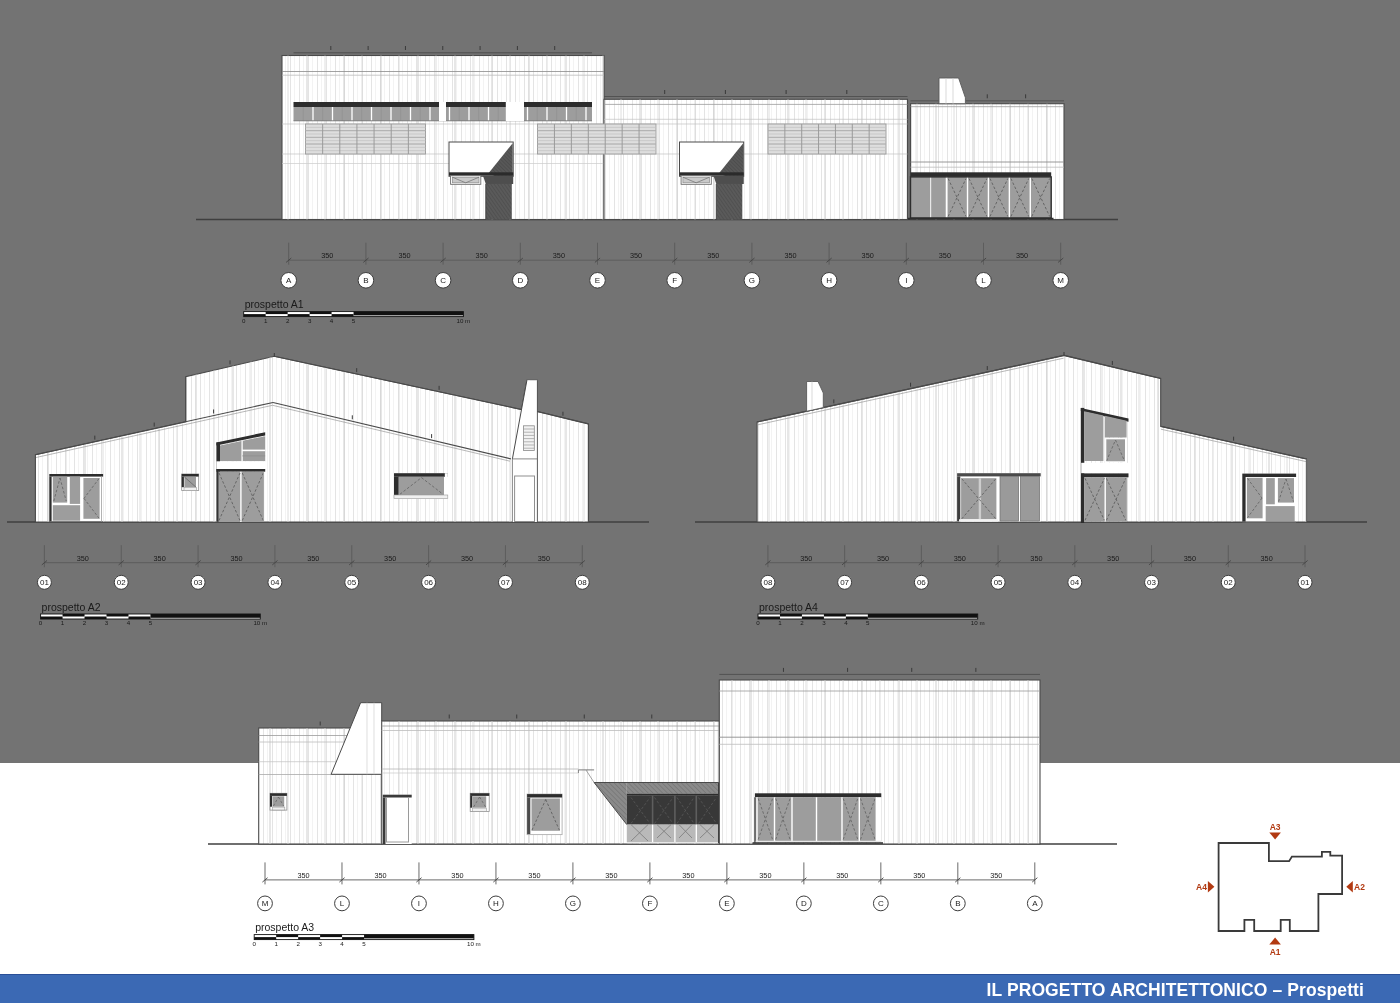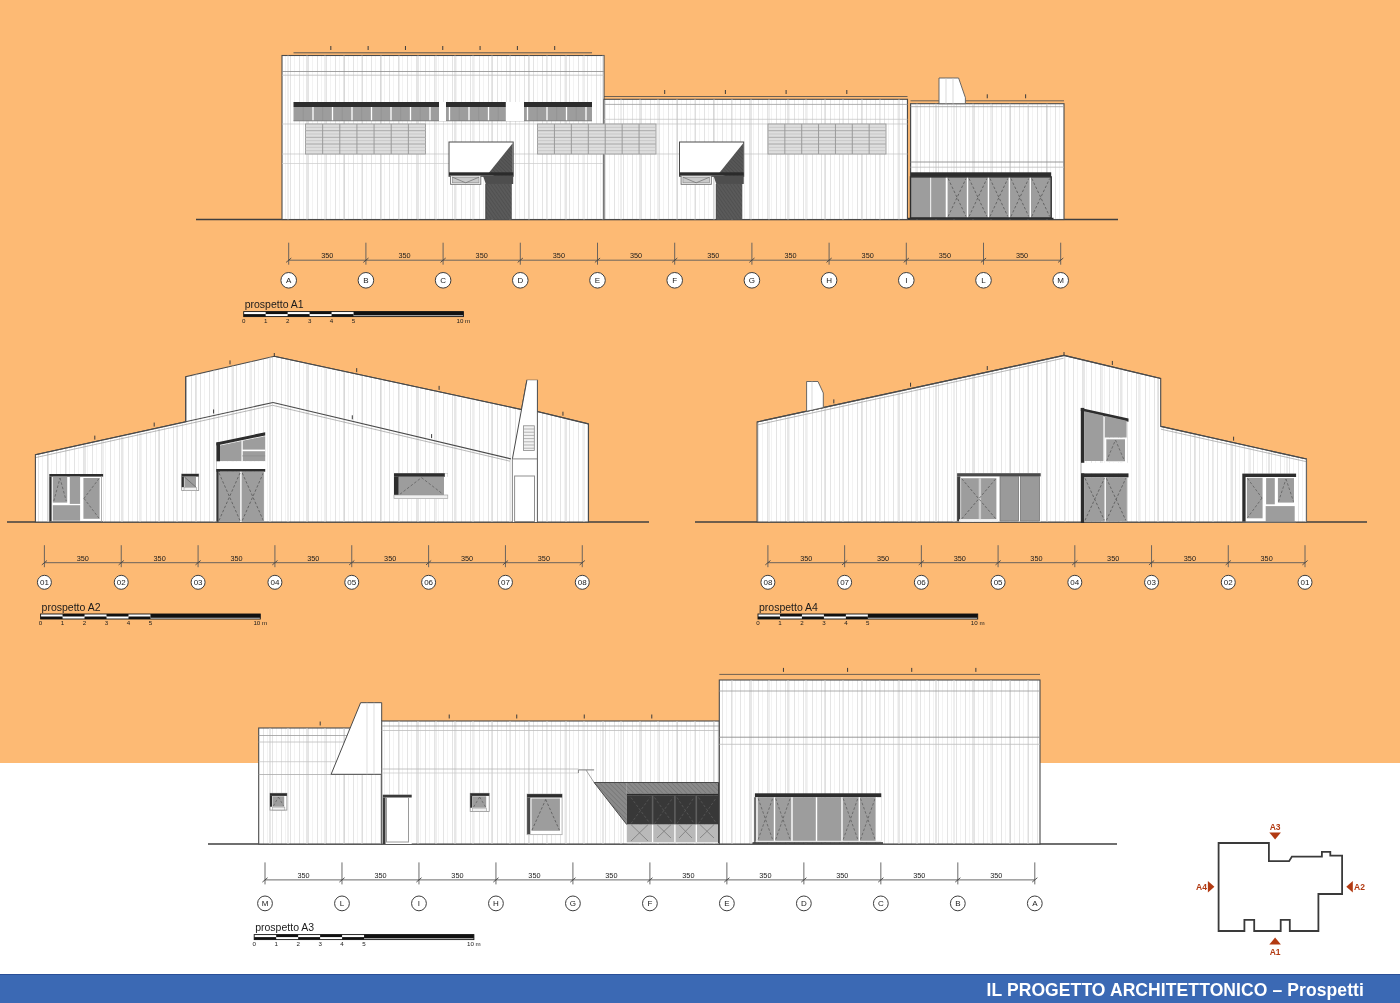--- a/index.html
+++ b/index.html
@@ -1,15 +1,15 @@
 <!DOCTYPE html>
 <html><head><meta charset="utf-8">
 <style>
 html,body{margin:0;padding:0;background:#ffffff;width:1400px;height:1003px;overflow:hidden;}
-#sheet{position:relative;width:1400px;height:763px;background:#fdba74;font-family:"Liberation Sans",sans-serif;}
+#sheet{position:relative;width:1400px;height:763px;background:#737373;font-family:"Liberation Sans",sans-serif;}
 #footer{position:absolute;left:0;top:974px;width:1400px;height:29px;background:#3b69b4;border-top:1.5px solid #2a4f97;box-sizing:border-box;}
 #footer span{position:absolute;right:36px;top:4.5px;color:#ffffff;font-weight:bold;font-size:17.5px;letter-spacing:0.1px;font-family:"Liberation Sans",sans-serif;}
 </style></head><body>
 <div id="sheet">
 
 <svg width="1400" height="1003" viewBox="0 0 1400 1003">
       <defs>
 <pattern id="sid" width="9" height="40" patternUnits="userSpaceOnUse">
 <rect width="9" height="40" fill="#ffffff"></rect>
 <line x1="2.5" y1="0" x2="2.5" y2="40" stroke="#e1e1e1" stroke-width="0.9"></line>

